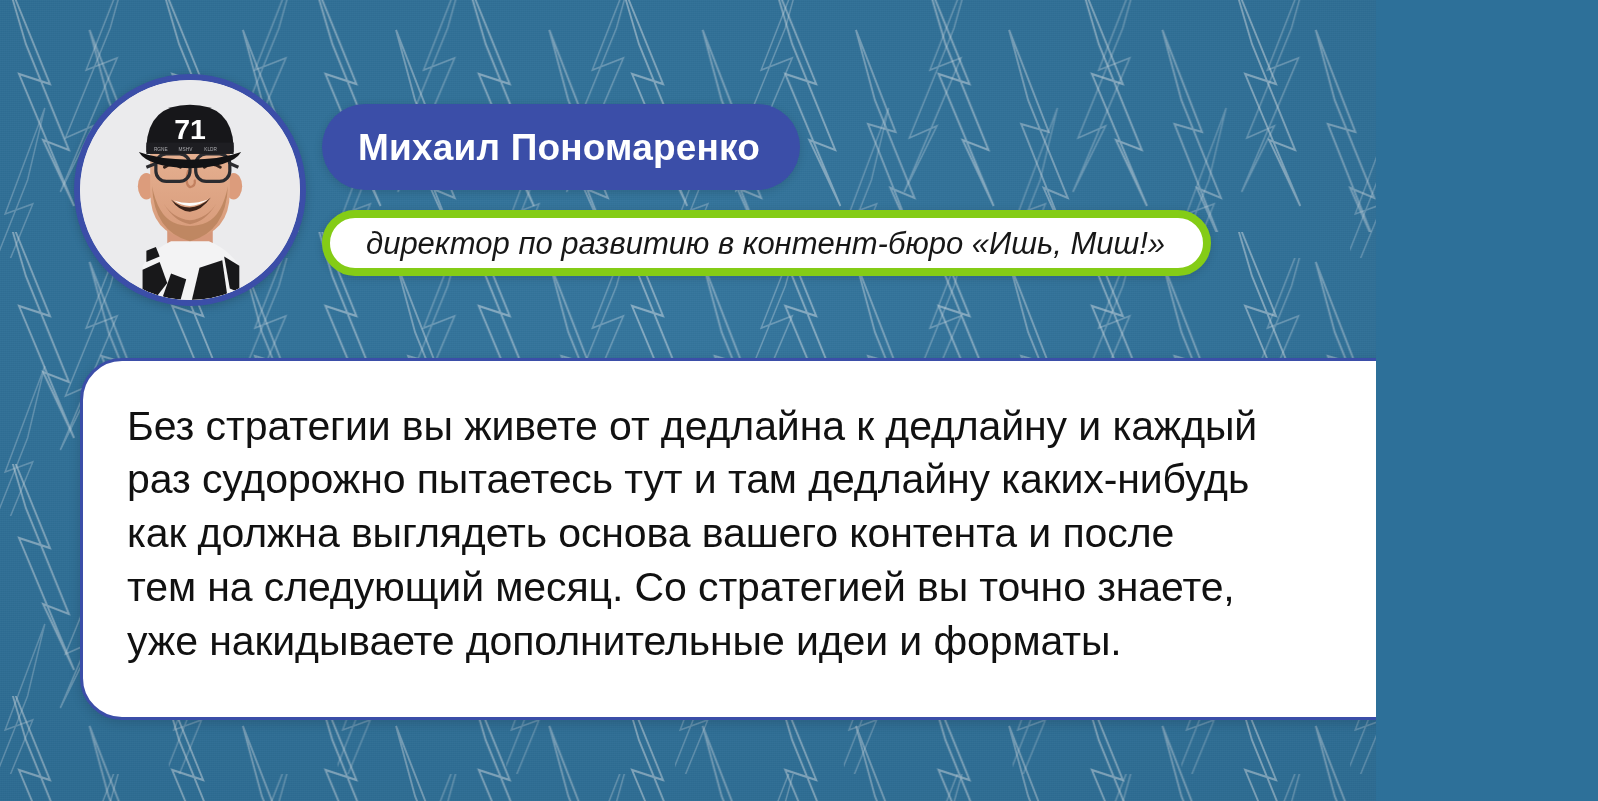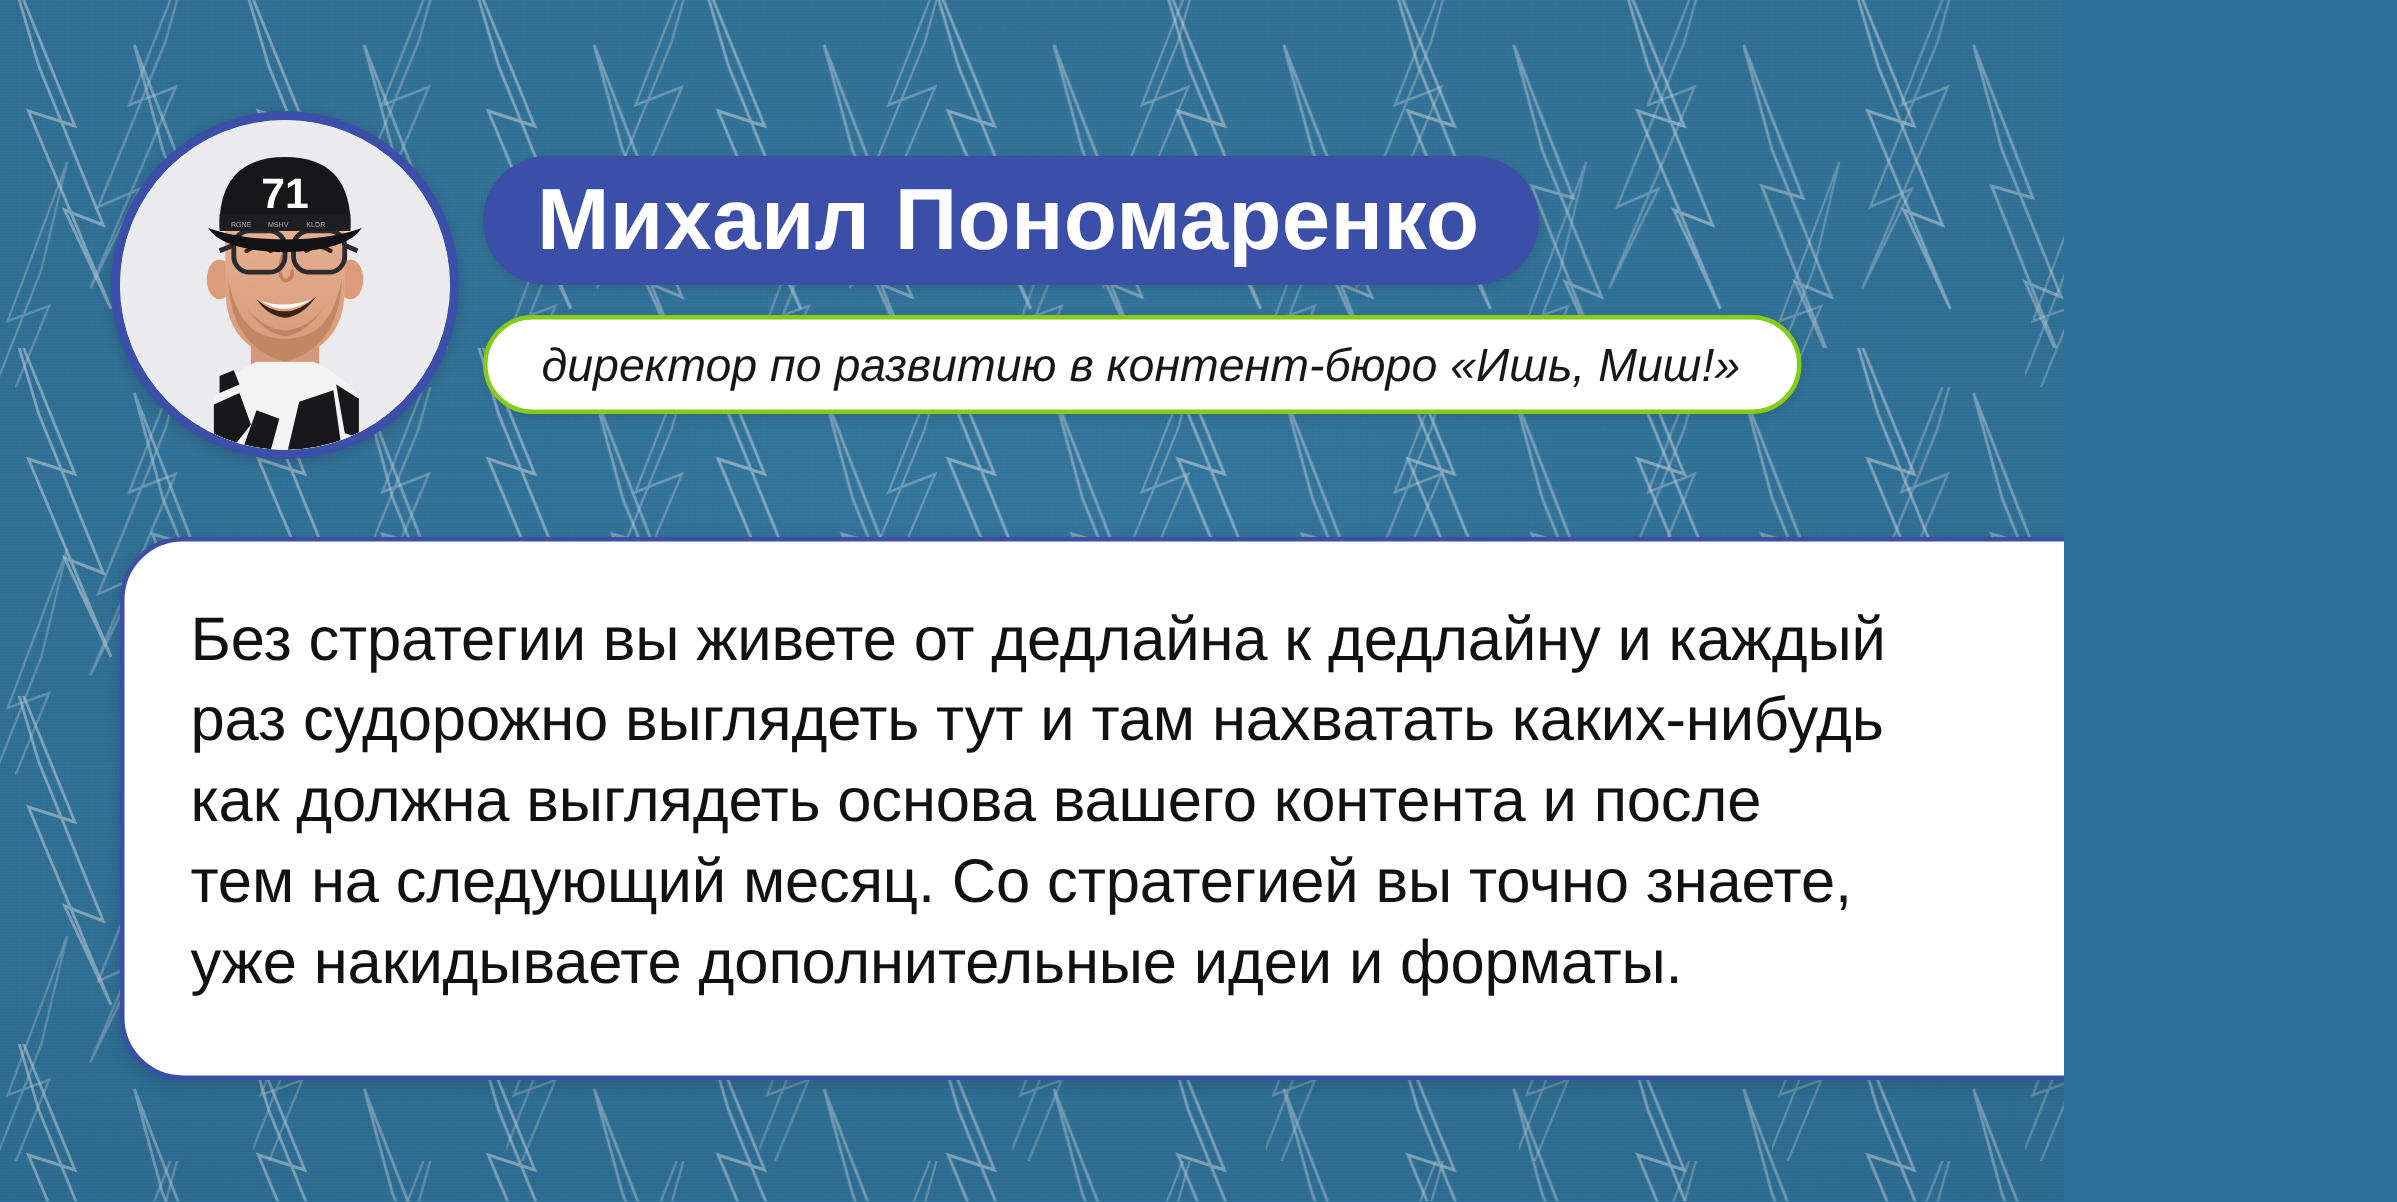--- a/index.html
+++ b/index.html
@@ -90,38 +90,38 @@
     align-items: center;
     padding: 0 40px 0 36px;
     border-radius: 44px;
     background: #3b4ea8;
     box-shadow: 0 2px 8px rgba(0,0,0,.13);
   }
   .name-pill .name-text {
     color: #ffffff;
     font-family: "Liberation Sans", sans-serif;
     font-weight: bold;
-    font-size: 58px;
+    font-size: 37px;
     letter-spacing: .2px;
     white-space: nowrap;
     line-height: 1;
   }
 
   
   .subtitle-pill {
     position: absolute;
     left: 322px;
     top: 210px;
     height: 66px;
     display: flex;
     align-items: center;
     padding: 0 38px 0 36px;
     border-radius: 36px;
     background: #ffffff;
-    border: 3px solid #84cc16;
+    border: 8px solid #84cc16;
     box-sizing: border-box;
     box-shadow: 0 2px 8px rgba(0,0,0,.13);
   }
   .subtitle-pill .subtitle-text {
     color: #171717;
     font-family: "Liberation Sans", sans-serif;
     font-style: italic;
     font-size: 31px;
     white-space: nowrap;
     line-height: 1;
@@ -254,21 +254,21 @@
       <span class="name-text">Михаил Пономаренко</span>
     </div>
 
     <div class="subtitle-pill">
       <span class="subtitle-text">директор по развитию в контент-бюро «Ишь, Миш!»</span>
     </div>
 
     <div class="quote-card">
       <div class="quote-text">
           <div>Без стратегии вы живете от дедлайна к дедлайну и каждый</div>
-          <div>раз судорожно выглядеть тут и там нахватать каких-нибудь</div>
+          <div>раз судорожно пытаетесь тут и там дедлайну каких-нибудь</div>
           <div>как должна выглядеть основа вашего контента и после</div>
           <div>тем на следующий месяц. Со стратегией вы точно знаете,</div>
           <div>уже накидываете дополнительные идеи и форматы.</div>
         </div>
     </div>
 
   </div>
 </div>
 
 </body></html>

